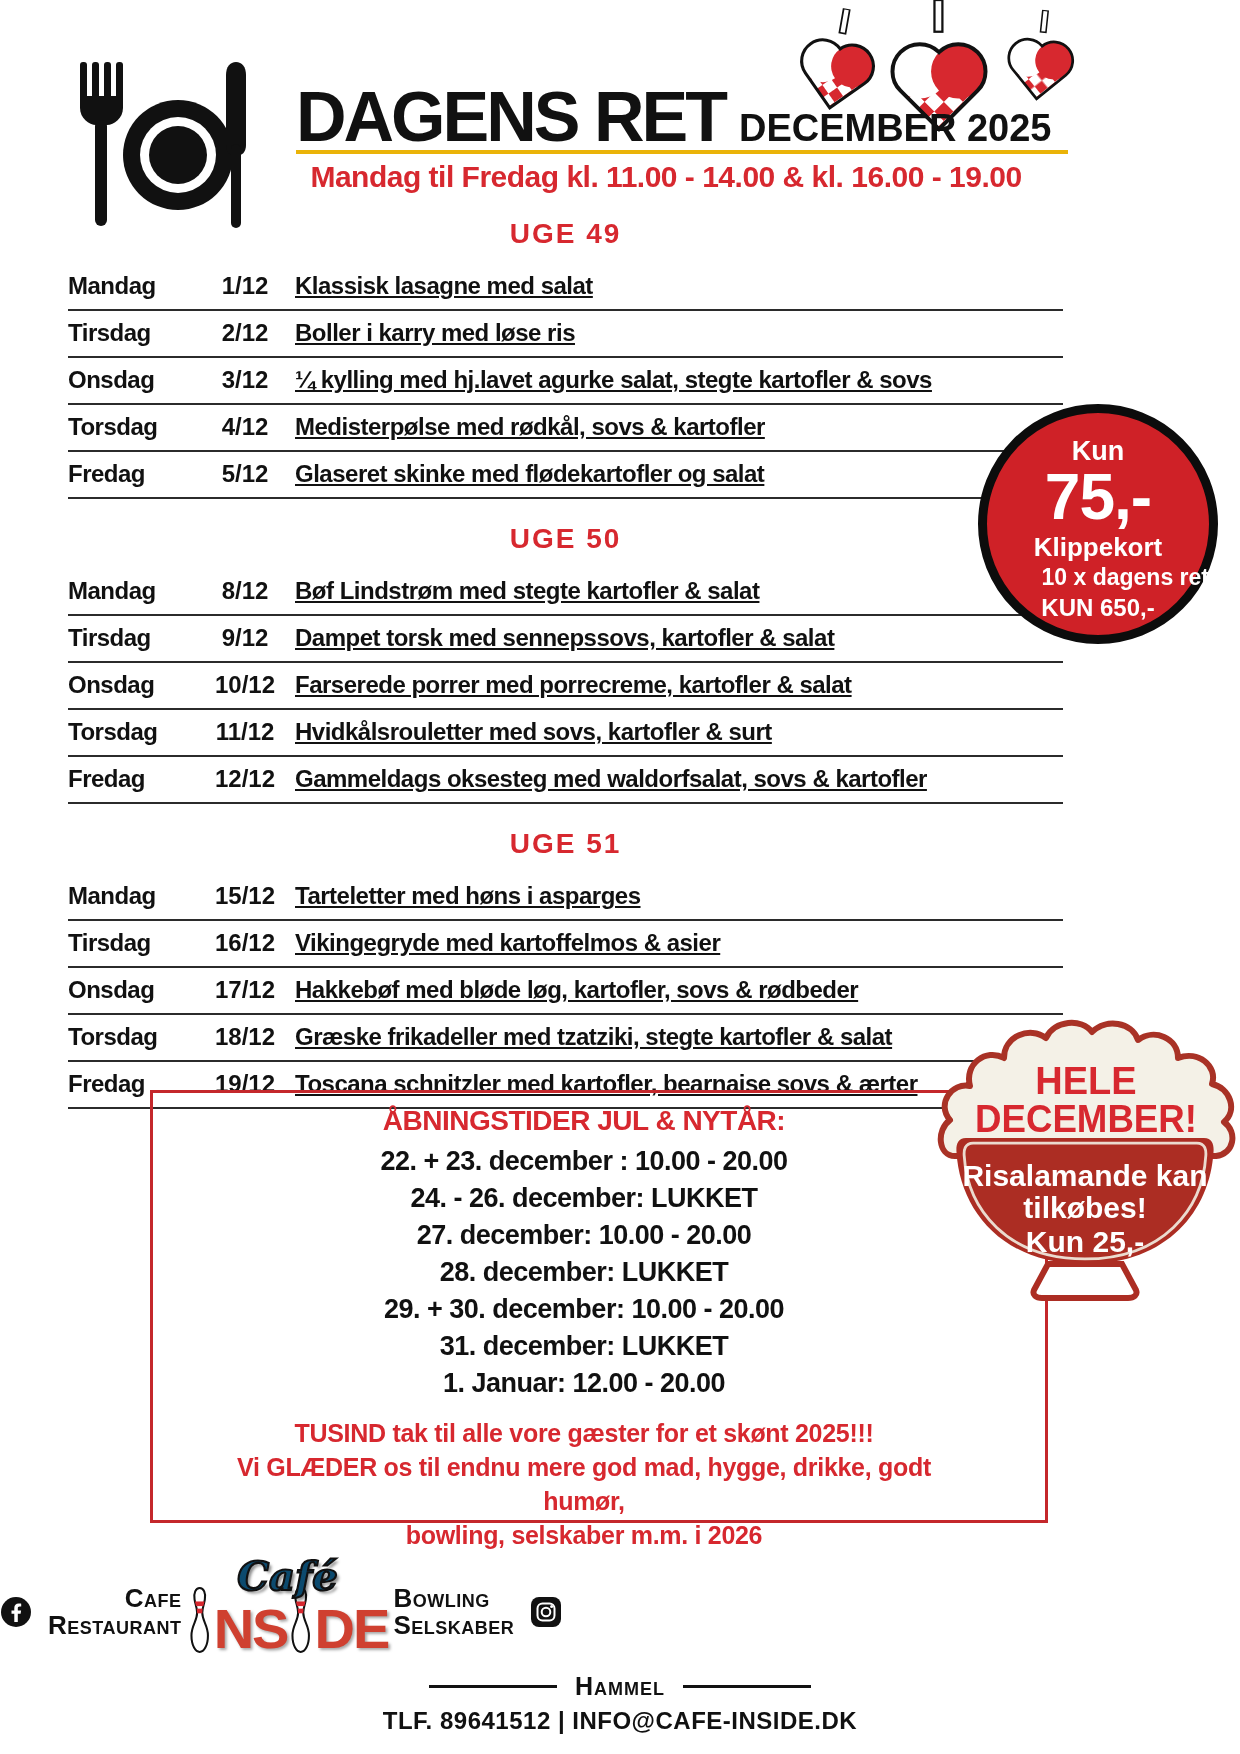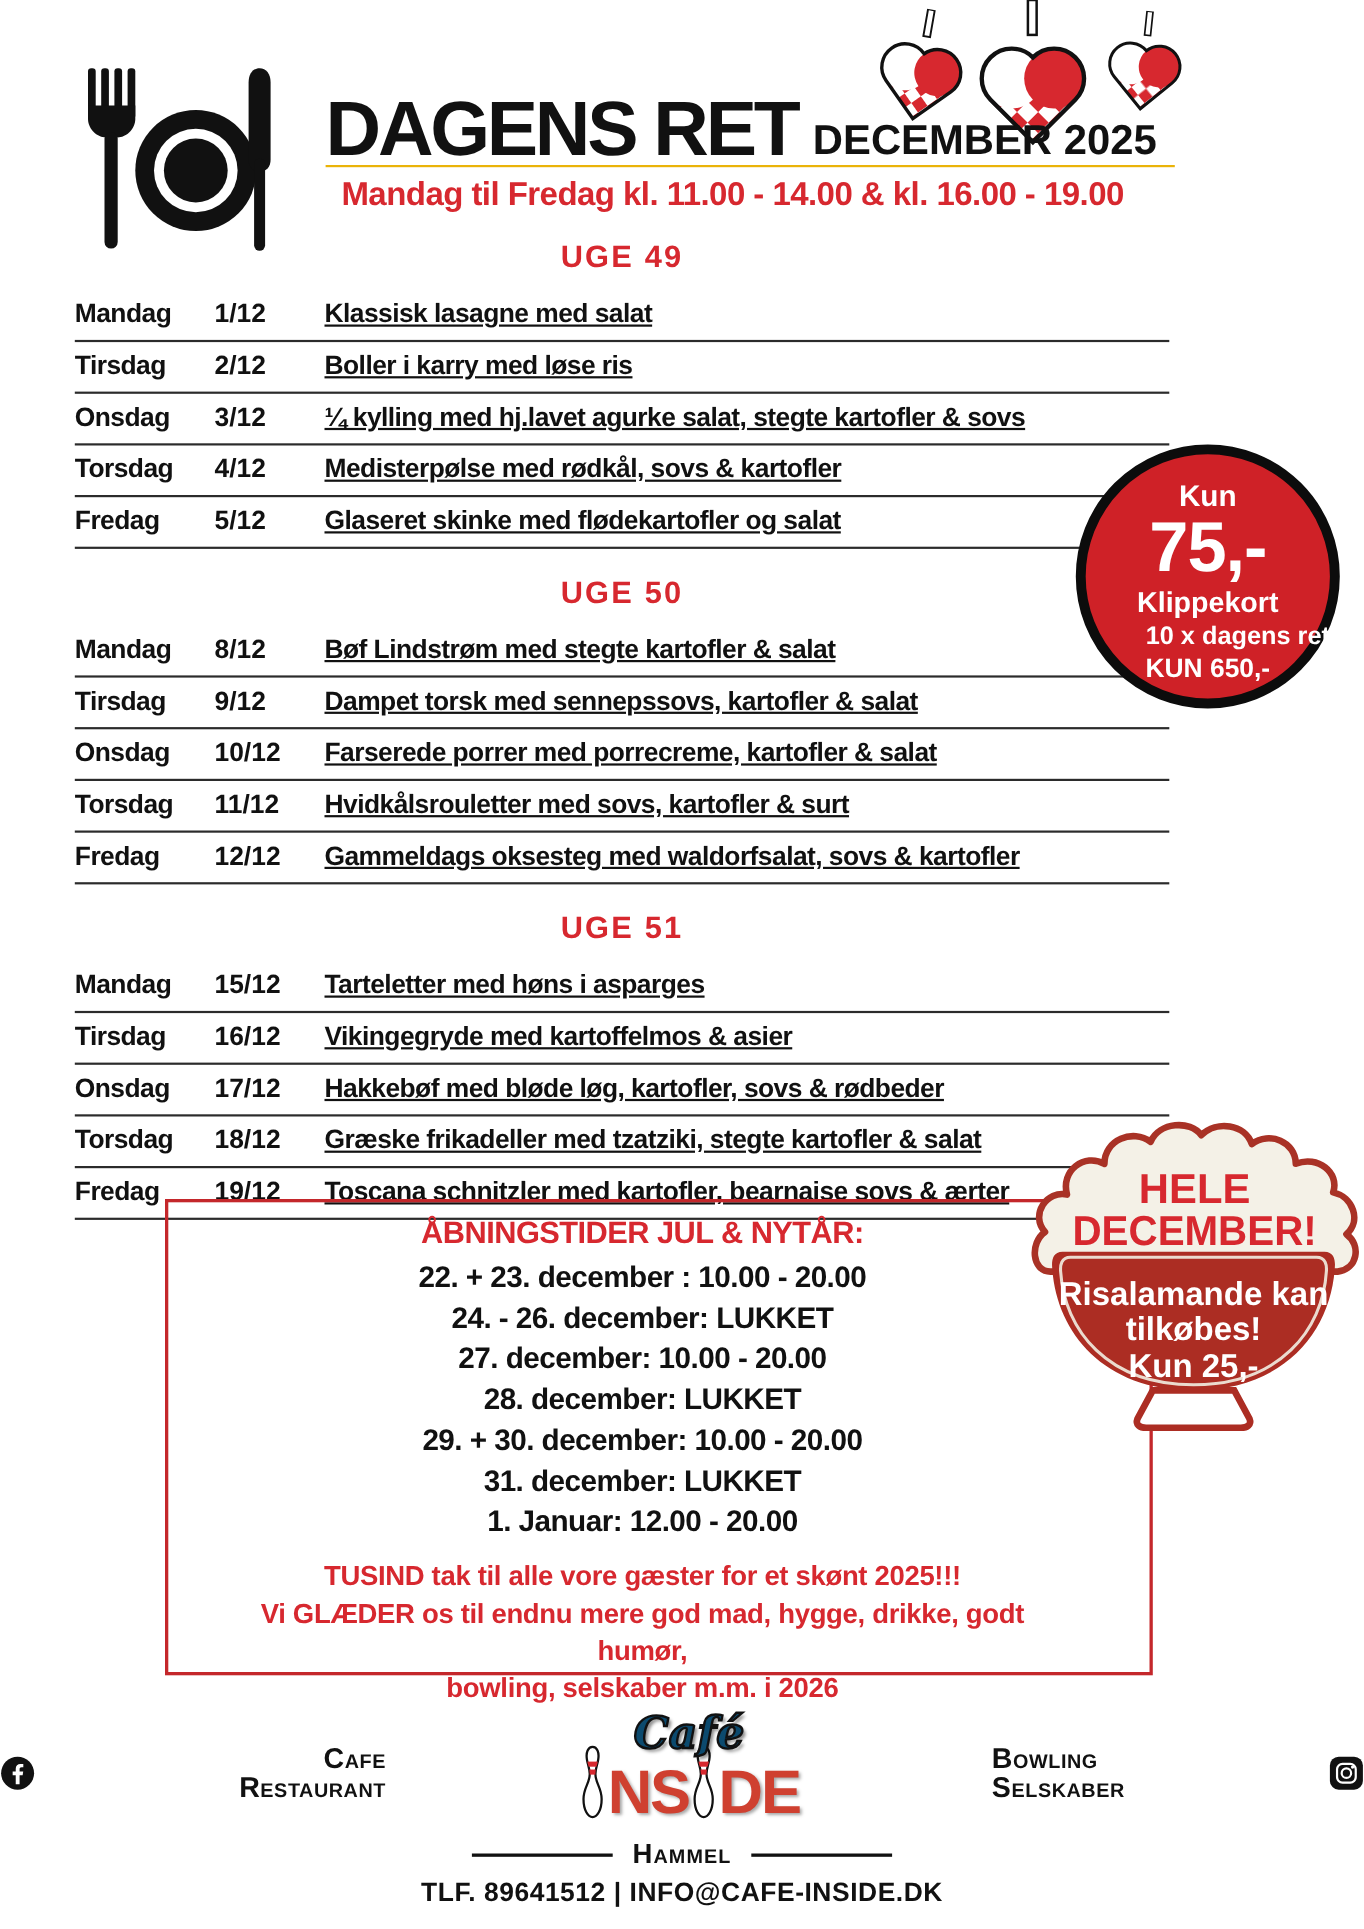--- a/index.html
+++ b/index.html
@@ -2,38 +2,38 @@
 <html><head>
 <meta charset="utf-8">
 <style>
   html,body{margin:0;padding:0;background:#fff;}
   .page{position:relative;width:1240px;height:1754px;background:#ffffff;overflow:hidden;
         font-family:"Liberation Sans",sans-serif;color:#111;}
 
   
   .cutlery{position:absolute;left:70px;top:58px;}
   .titlebar{position:absolute;left:296px;top:56px;width:772px;height:94px;
-            display:flex;align-items:flex-end;gap:14px;border-bottom:2px solid #eab308;}
+            display:flex;align-items:flex-end;gap:14px;border-bottom:4px solid #eab308;}
   .title{font-size:70px;font-weight:bold;letter-spacing:-3px;line-height:.95;white-space:nowrap;}
   .period{font-size:38px;font-weight:bold;letter-spacing:0;line-height:1;padding-bottom:3px;white-space:nowrap;}
   .subtitle{position:absolute;left:296px;top:160px;width:740px;text-align:center;
             color:#d7282f;font-size:30px;font-weight:bold;letter-spacing:-0.5px;white-space:nowrap;}
 
   .hearts{position:absolute;top:0;left:780px;width:460px;height:130px;}
   .hearts svg{position:absolute;}
 
   
   .menu{position:absolute;left:68px;top:212px;width:995px;}
   .week-label{color:#d7282f;font-size:28px;font-weight:bold;letter-spacing:2px;
               text-align:center;margin:24px 0 14px 0;}
   .week-section:first-child .week-label{margin-top:6px;}
   .menu-row{display:flex;align-items:baseline;border-bottom:2px solid #2b2b2b;
             padding:8px 0 9px 0;}
   .menu-day{width:127px;font-size:24px;font-weight:bold;letter-spacing:-0.5px;}
-  .menu-date{width:100px;font-size:24px;font-weight:bold;}
+  .menu-date{width:100px;font-size:24px;font-weight:bold;text-align:center;}
   .menu-dish{flex:1;font-size:24px;font-weight:bold;letter-spacing:-0.5px;white-space:nowrap;text-decoration:underline;}
 
   
   .price-badge{position:absolute;left:978px;top:404px;width:240px;height:240px;
                background:#cf2127;border:9px solid #0c0c0c;border-radius:50%;
                color:#fff;text-align:center;z-index:6;box-sizing:border-box;}
   .pb-kun{font-size:27px;font-weight:bold;margin-top:23px;}
   .pb-price{font-size:64px;font-weight:bold;line-height:.95;letter-spacing:-1px;}
   .pb-l3{font-size:26px;font-weight:bold;margin-top:4px;}
   .pb-l4{font-size:23px;font-weight:bold;margin-top:1px;text-align:right;}
@@ -45,21 +45,21 @@
             padding:12px 70px 0 40px;text-align:center;}
   .open-title{color:#d7282f;font-size:28px;font-weight:bold;letter-spacing:-0.5px;margin-bottom:6px;}
   .open-line{font-size:27px;font-weight:bold;line-height:37px;letter-spacing:-0.5px;}
   .thanks{margin-top:14px;color:#d7282f;font-weight:bold;font-size:25px;line-height:34px;letter-spacing:-0.3px;}
 
   
   .dessert-badge{position:absolute;left:930px;top:1018px;z-index:5;}
 
   
   .footer{position:absolute;left:0;top:1556px;width:1240px;text-align:center;}
-  .f-row{display:flex;justify-content:space-between;align-items:center;gap:16px;}
+  .f-row{display:flex;justify-content:flex-start;align-items:center;gap:16px;}
   .f-left{text-align:right;line-height:1.05;}
   .f-right{text-align:left;line-height:1.05;}
   .f-sc{font-variant:small-caps;font-weight:bold;font-size:26px;letter-spacing:0.5px;}
   .logo{position:relative;width:180px;height:112px;flex:0 0 auto;}
   .logo-script{position:absolute;left:50%;top:-4px;transform:translateX(-50%);z-index:3;
                font-family:"DejaVu Serif",serif;font-style:italic;font-weight:bold;font-size:40px;
                color:#0c4a6e;-webkit-text-stroke:2.2px #111;text-shadow:3px 3px 3px rgba(0,0,0,.45);}
   .logo-main{position:absolute;left:50%;top:30px;transform:translateX(-50%);
              display:flex;align-items:flex-end;}
   .logo-letters{font-size:56px;font-weight:bold;letter-spacing:-2px;color:#cf4030;line-height:.9;

